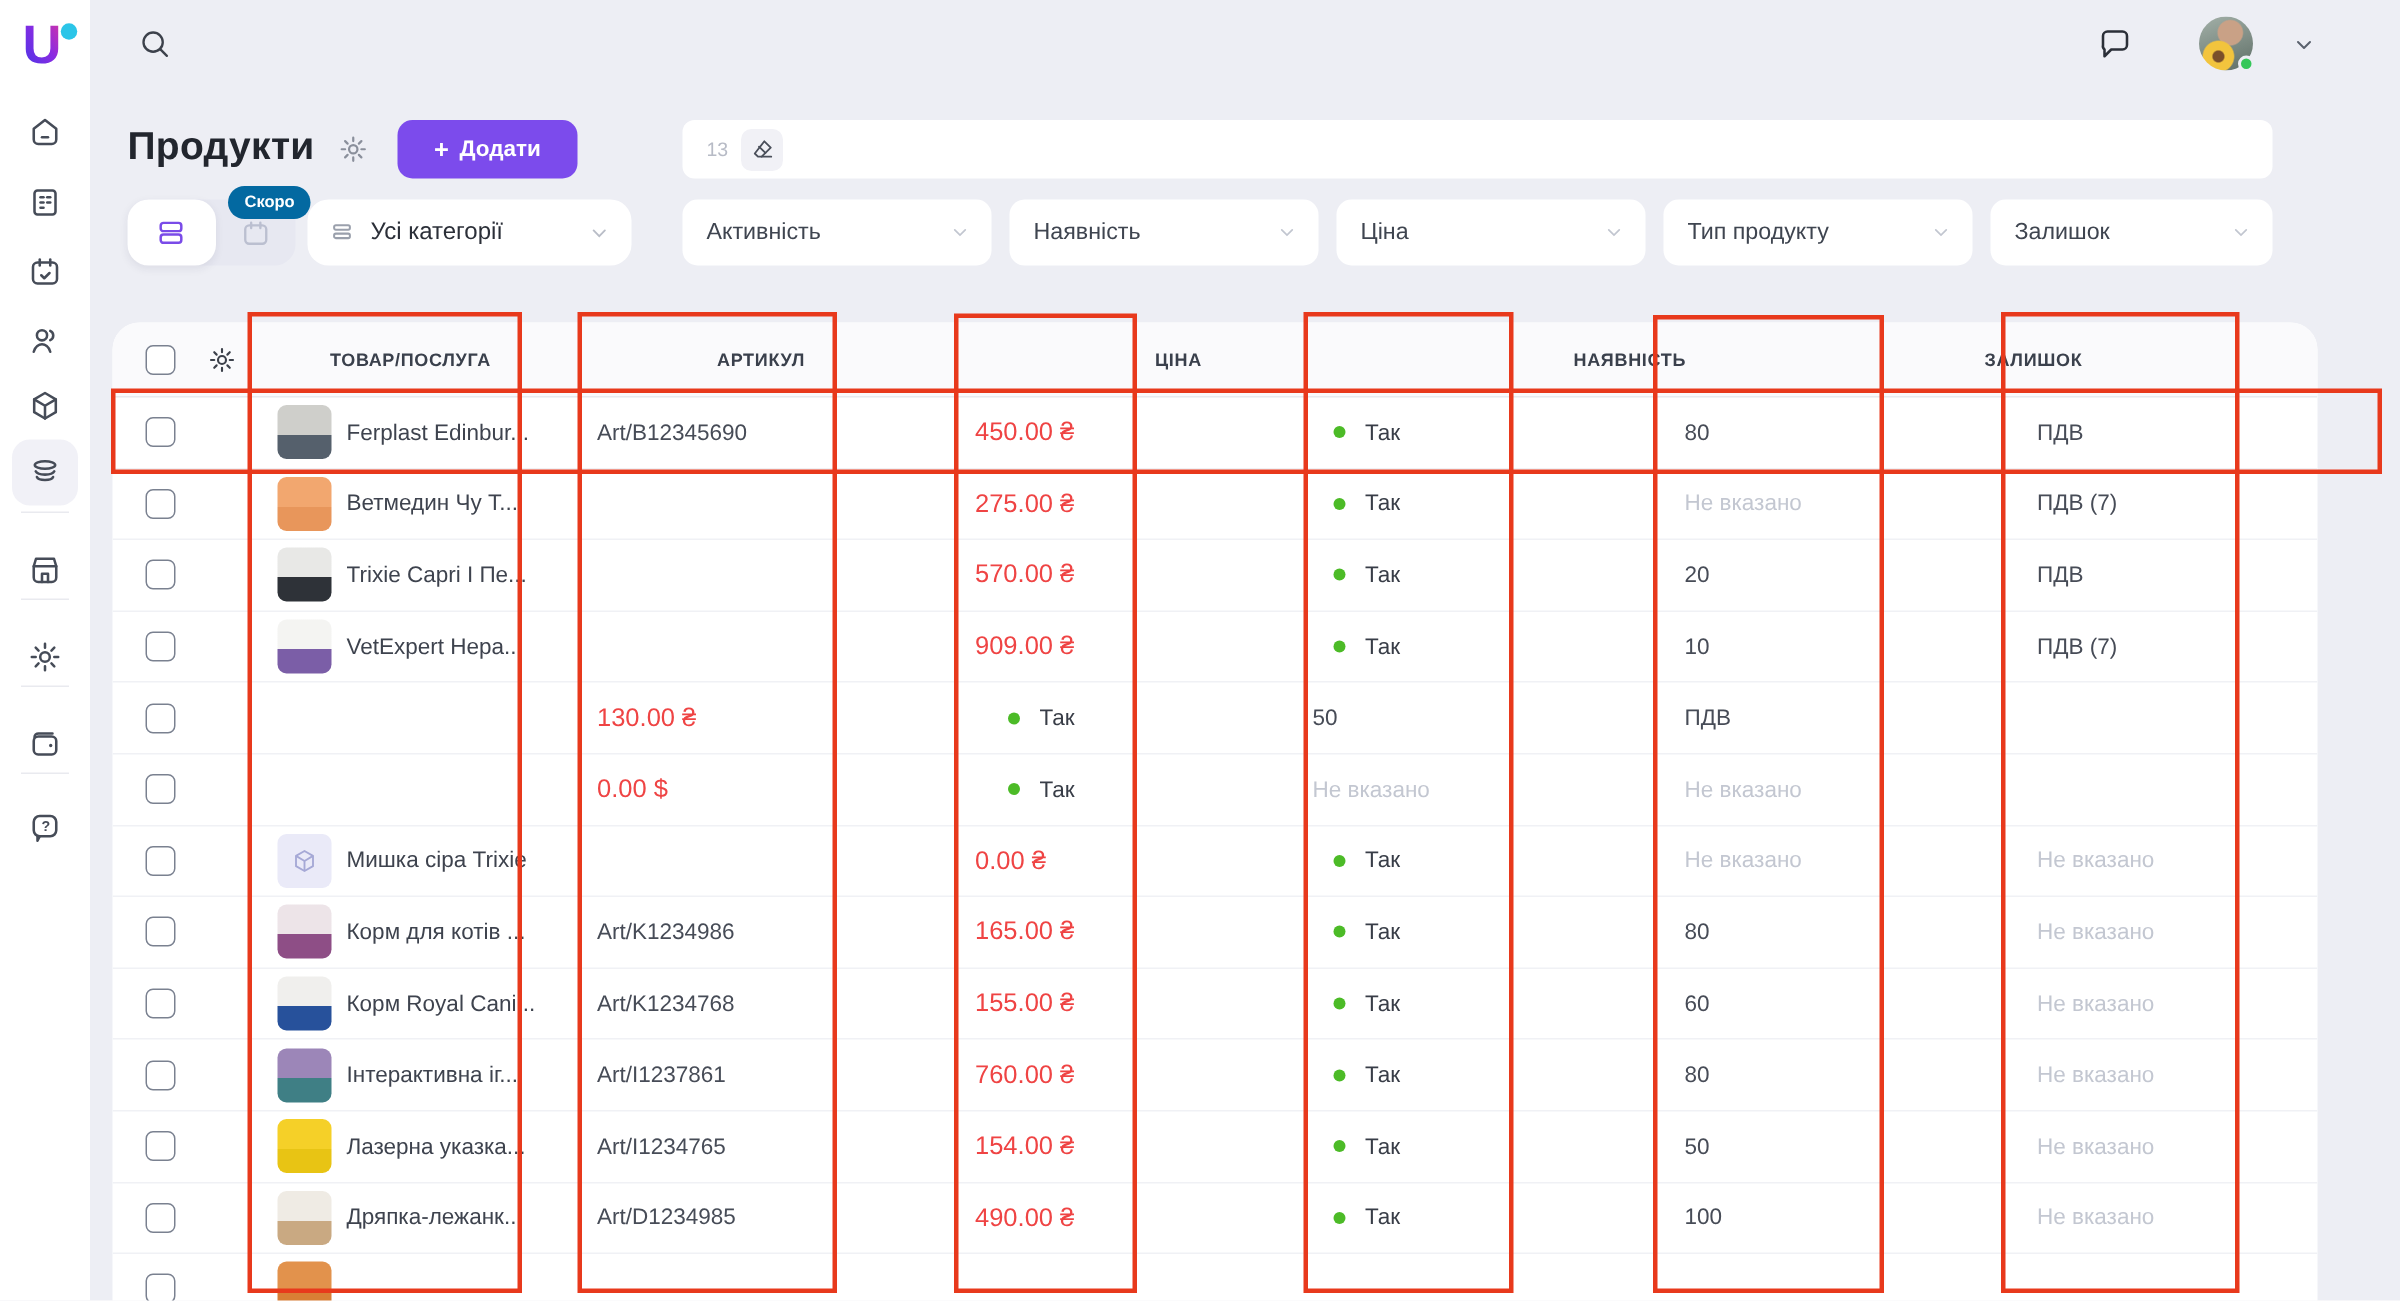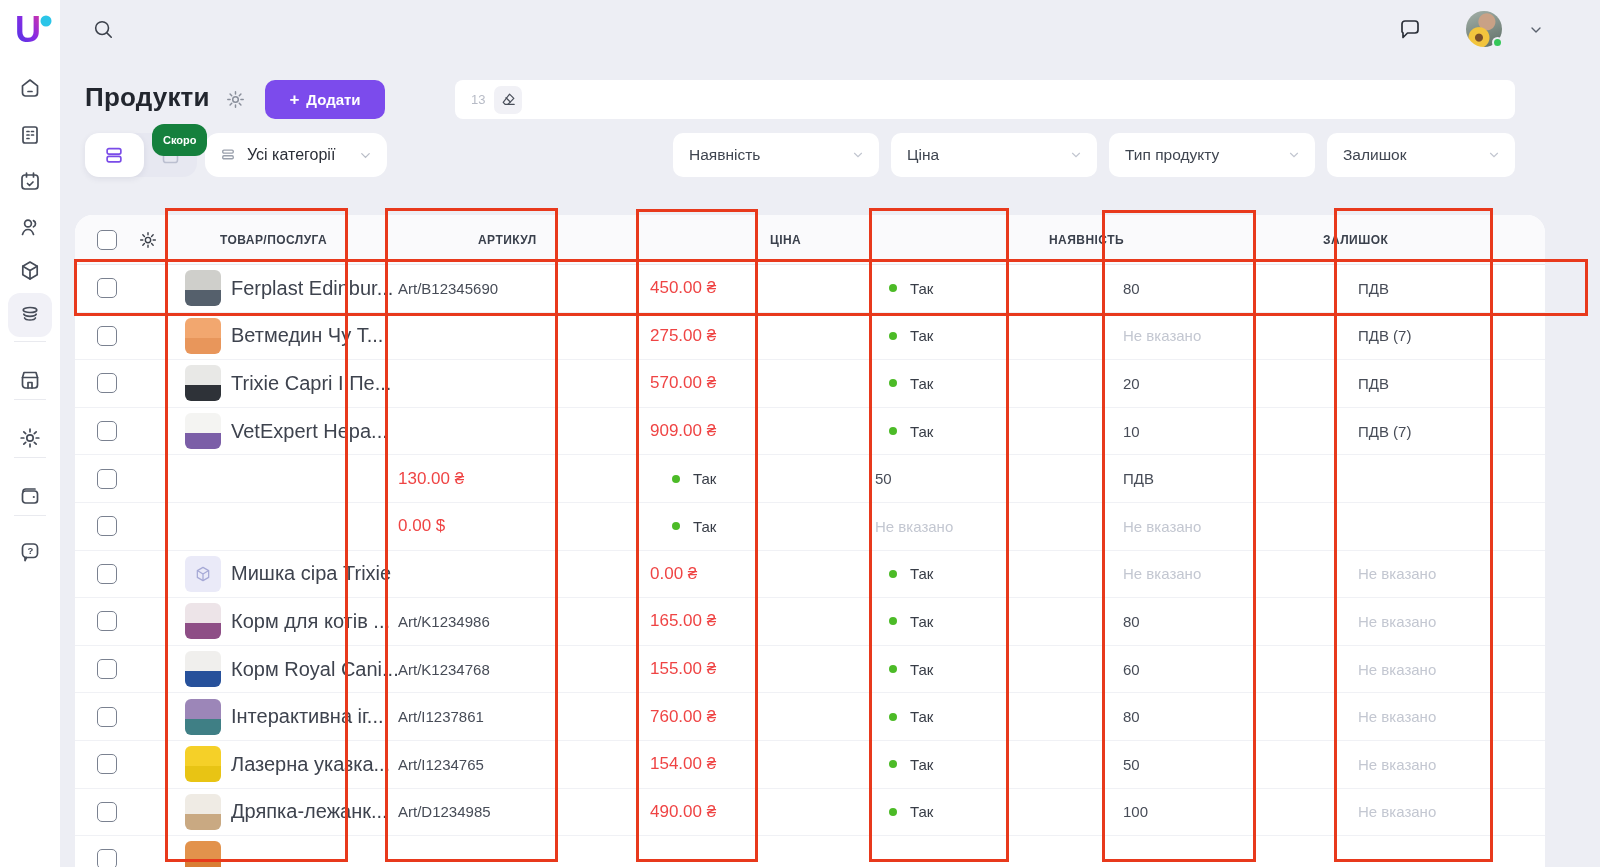--- a/index.html
+++ b/index.html
@@ -49,25 +49,25 @@
     font-family:inherit; background:transparent; }
   .searchbar input::placeholder { color:#A9AEBB; }
   .search-count { font-size:13px; color:#B7BBC6; margin-right:9px; }
   .clear-btn { width:28px; height:28px; background:#F1F1F6; border-radius:7px; border:none;
     display:flex; align-items:center; justify-content:center; cursor:pointer; }
 
   .view-toggle { position:absolute; left:25px; top:75px; width:112px; height:44px;
     background:#E7E8F1; border-radius:14px; display:flex; }
   .seg { width:56px; height:44px; display:flex; align-items:center; justify-content:center; cursor:pointer; }
   .seg.active { width:62px; background:#fff; border-radius:14px; box-shadow:0 2px 6px rgba(40,40,80,.08); }
-  .soon-badge { position:absolute; left:92px; top:66px; height:32px; padding:0 11px;
-    background:#15803d; color:#fff; font-size:11px; font-weight:700; border-radius:12px;
+  .soon-badge { position:absolute; left:92px; top:66px; height:22px; padding:0 11px;
+    background:#0369a1; color:#fff; font-size:11px; font-weight:700; border-radius:12px;
     display:flex; align-items:center; z-index:1; }
 
-  .cat-select { position:absolute; left:145px; top:75px; width:182px; height:44px; background:#fff;
+  .cat-select { position:absolute; left:145px; top:75px; width:216px; height:44px; background:#fff;
     border-radius:14px; display:flex; align-items:center; padding:0 14px; gap:10px; cursor:pointer; }
   .cat-select .lbl { font-size:16px; color:#2B2F38; flex:1; }
 
   .filters { position:absolute; left:395px; top:75px; width:1060px; height:44px; }
   .filter-pill { position:absolute; top:0; height:44px; background:#fff; border-radius:10px;
     display:flex; align-items:center; padding:0 14px 0 16px; cursor:pointer; }
   .filter-pill .lbl { flex:1; font-size:15.5px; color:#3F4550; }
 
   
   .table { position:absolute; left:15px; top:157px; width:1470px; height:680px;
@@ -75,21 +75,21 @@
   .tgrid { display:grid; grid-template-columns:105px 218px 252px 217px 248px 235px auto; align-items:center; }
   .thead { height:50px; background:#FAFAFC; border-bottom:1px solid #E8E9EE;gap:40px; }
   .th { font-size:12px; font-weight:700; color:#3A404C; letter-spacing:.45px; }
   .cell-first { display:flex; align-items:center; padding-left:22px; gap:21px; }
   .trow { height:47.6px; border-bottom:1px solid #F0F1F5; }
   .checkbox { width:20px; height:20px; border:1.6px solid #7A8190; border-radius:5px;
     background:#fff; cursor:pointer; flex:none; }
   .prod-cell { display:flex; align-items:center; gap:10px; padding-left:5px; }
   .thumb { width:36px; height:36px; border-radius:6px; flex:none; background:#EFEFF2; }
   .thumb.placeholder { background:#EAEAF8; display:flex; align-items:center; justify-content:center; }
-  .pname { font-size:20px; color:#3E434E; white-space:nowrap; }
+  .pname { font-size:15px; color:#3E434E; white-space:nowrap; }
   .tcell { font-size:15px; color:#474C57; }
   .price { font-size:17px; color:#ef4444; font-weight:400; }
   .avail { display:flex; align-items:center; gap:13px; padding-left:22px; font-size:15px; color:#383D47; }
   .dot { width:8px; height:8px; border-radius:50%; background:#4CBB27; flex:none; }
   .pad8 { padding-left:8px; }
   .muted { color:#C3C7D1; }
 
   
   .anno { position:absolute; border:3px solid var(--anno,#E8391C); z-index:10; pointer-events:none; }
 </style>
@@ -277,20 +277,26 @@
       <rect x="5" y="5.5" width="14" height="4" rx="1.5"></rect>
         <rect x="5" y="13" width="14" height="4" rx="1.5"></rect>
     </svg>
     <span class="lbl">Усі категорії</span>
     <svg width="15" height="15" viewBox="0 0 24 24" fill="none" stroke="#B9BDC7" stroke-width="2" stroke-linecap="round">
       <path d="M6 9l6 6 6-6"></path>
     </svg>
   </div>
 
   <div class="filters" id="filters">
+      <div class="filter-pill" style="left: 0px; width: 206px;">
+        <span class="lbl">Активність</span>
+  <svg width="14" height="14" viewBox="0 0 24 24" fill="none" stroke="#C2C6D0" stroke-width="2" stroke-linecap="round">
+          <path d="M6 9l6 6 6-6"></path>
+        </svg>
+      </div>
       <div class="filter-pill" style="left: 218px; width: 206px;">
         <span class="lbl">Наявність</span>
   <svg width="14" height="14" viewBox="0 0 24 24" fill="none" stroke="#C2C6D0" stroke-width="2" stroke-linecap="round">
           <path d="M6 9l6 6 6-6"></path>
         </svg>
       </div>
       <div class="filter-pill" style="left: 436px; width: 206px;">
         <span class="lbl">Ціна</span>
   <svg width="14" height="14" viewBox="0 0 24 24" fill="none" stroke="#C2C6D0" stroke-width="2" stroke-linecap="round">
           <path d="M6 9l6 6 6-6"></path>

